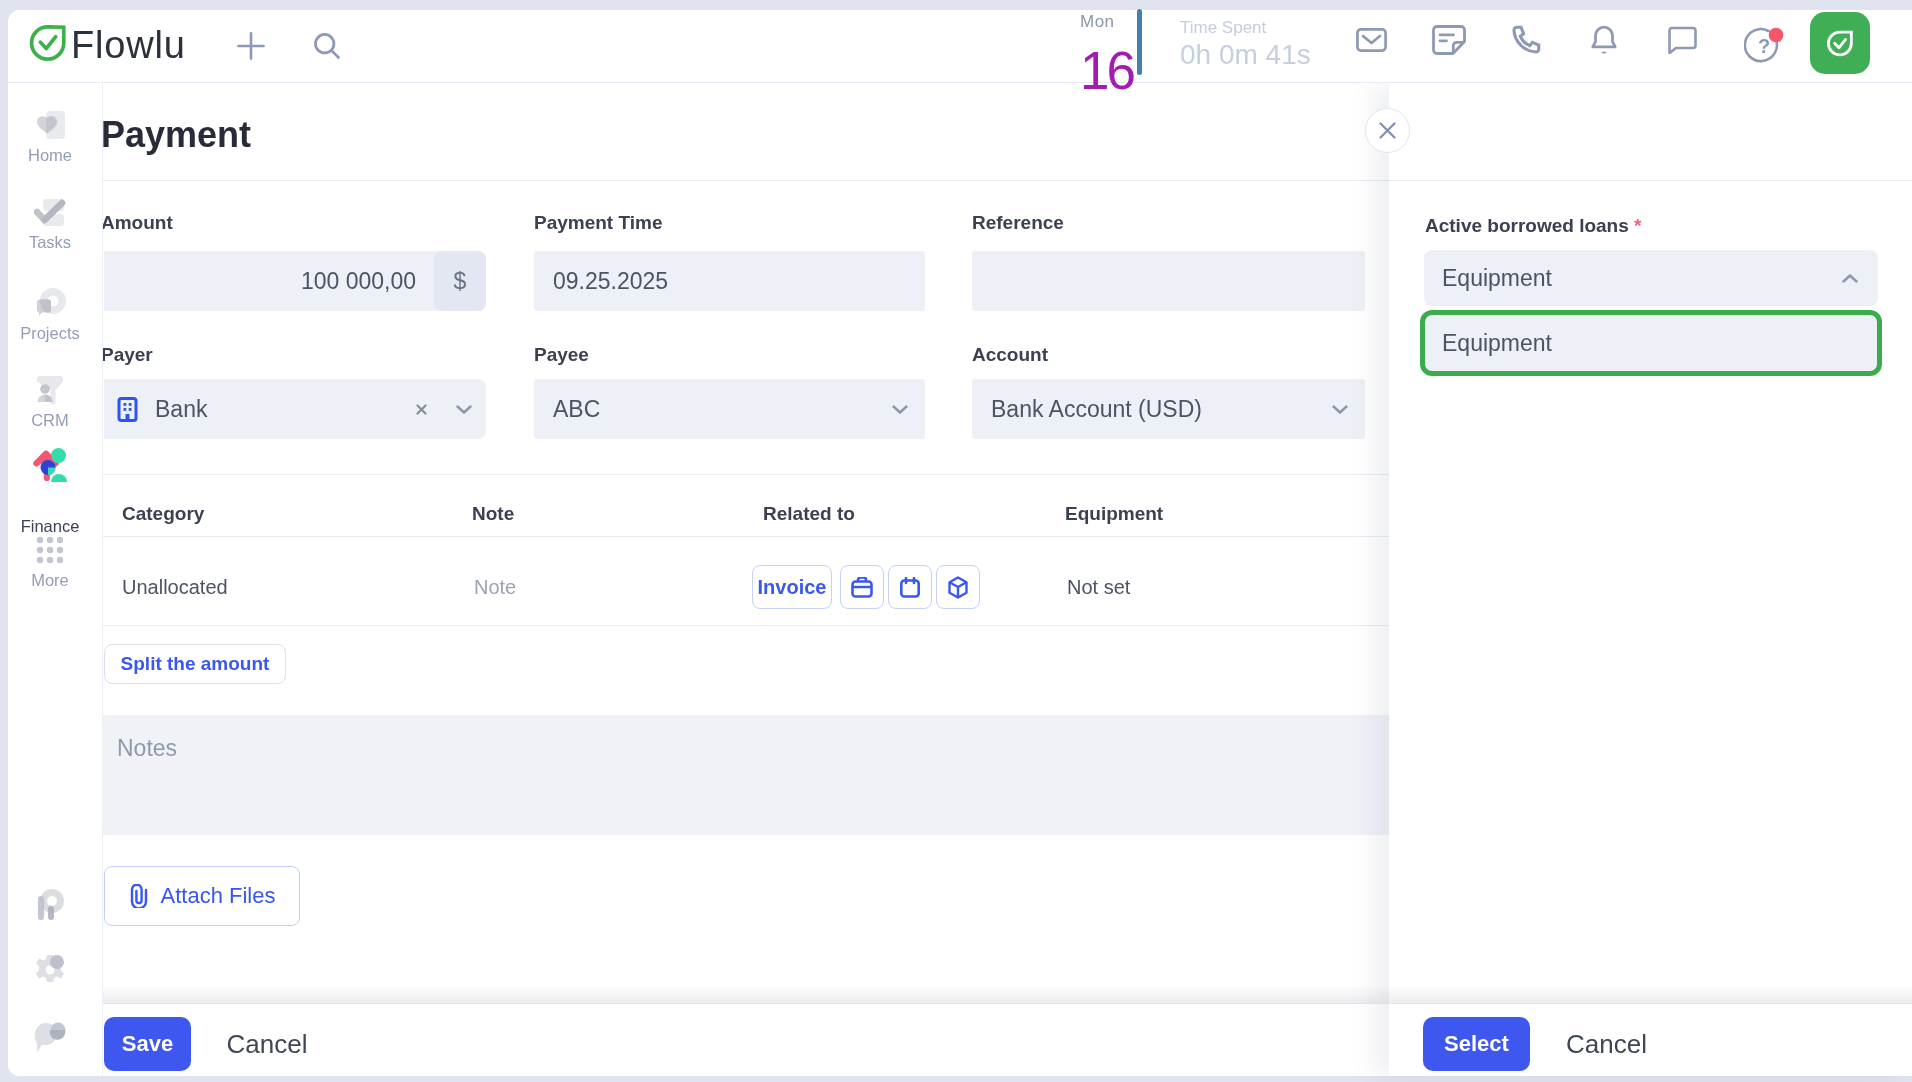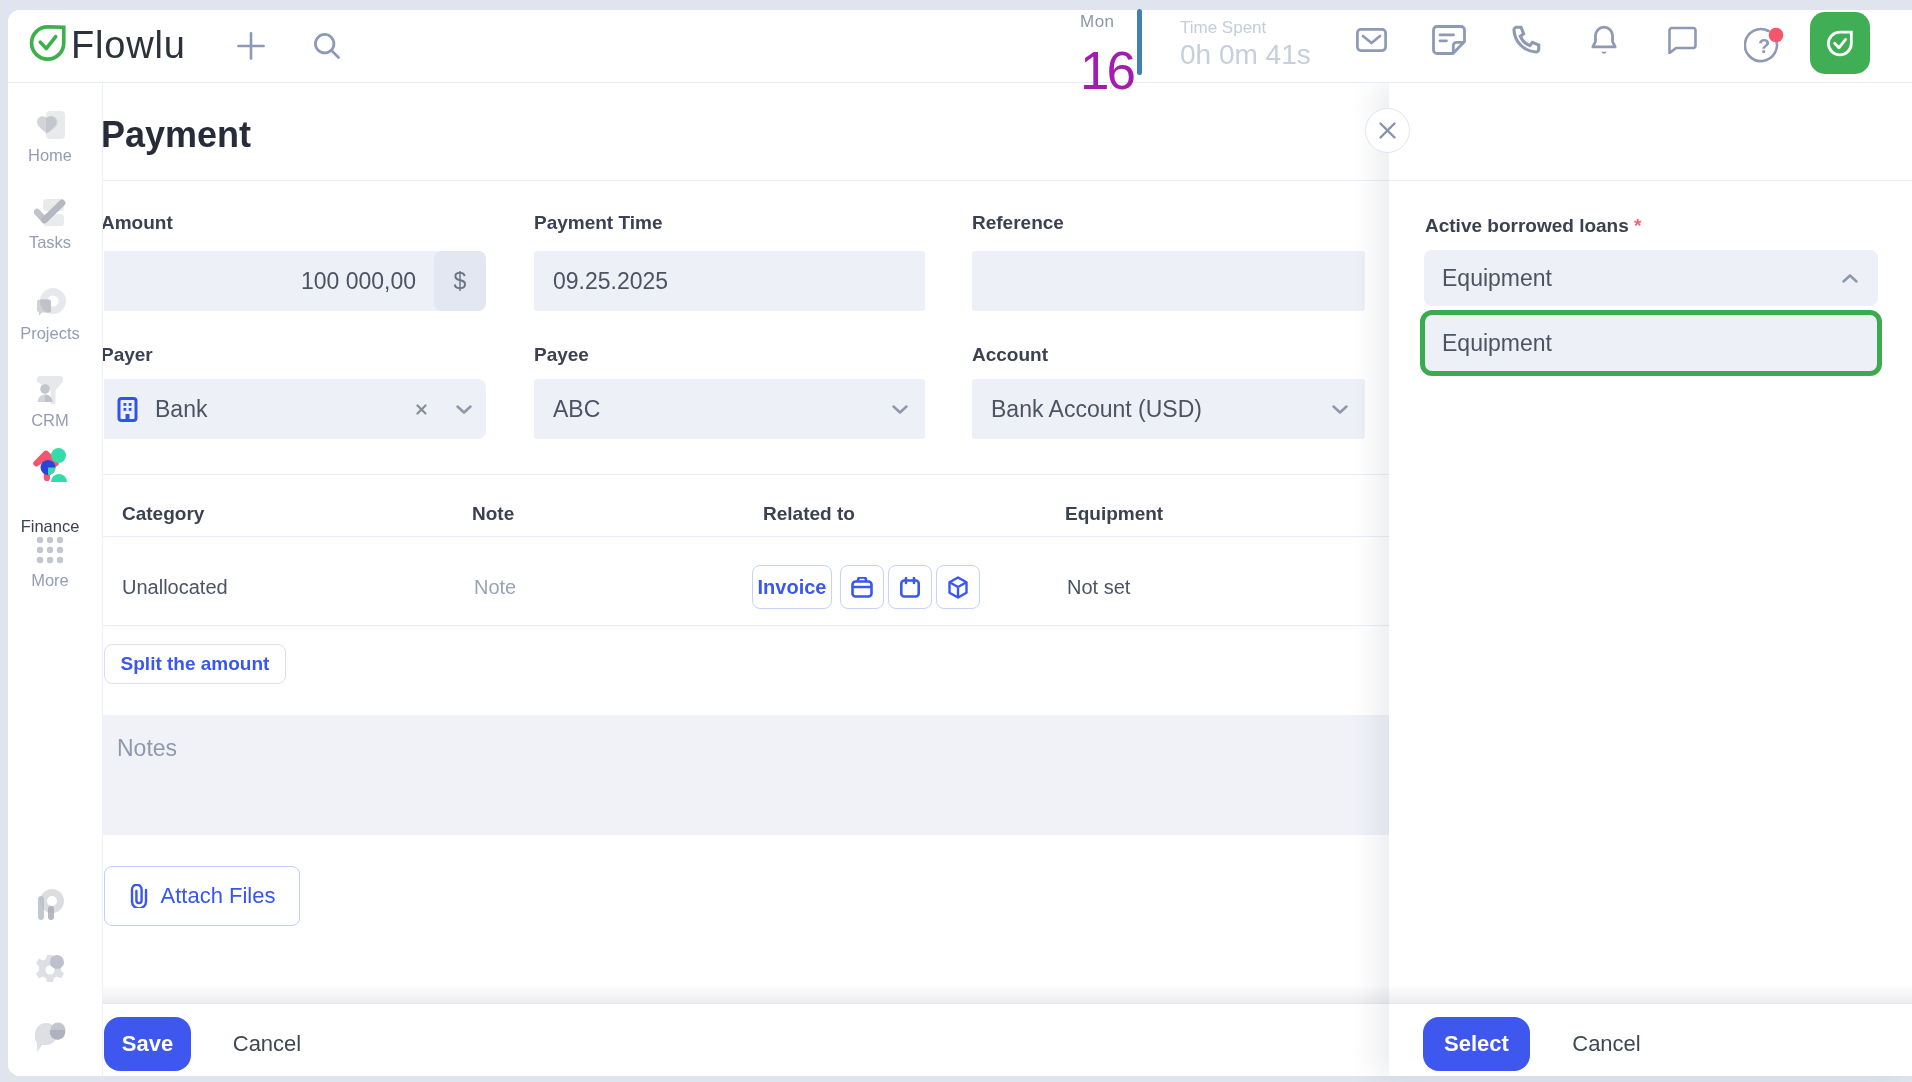--- a/index.html
+++ b/index.html
@@ -38,22 +38,22 @@
 .th { position:absolute; font-size:19px; font-weight:700; color:#3a4150; }
 .td { position:absolute; font-size:20px; color:#4c5363; }
 .td.ph { color:#9aa3b5; }
 .relbtn { position:absolute; height:44px; border:1px solid #c7d1fa; border-radius:8px; display:flex; align-items:center; justify-content:center; color:#3a57ee; }
 .splitbtn { position:absolute; left:1px; top:561px; width:182px; height:40px; border:1px solid #dbe0ea; border-radius:8px; display:flex; align-items:center; justify-content:center; font-size:19px; font-weight:700; color:#3a57ee; }
 .notes { position:absolute; left:0; top:632px; width:1286px; height:120px; background:#f0f2f8; }
 .notes .ph2 { position:absolute; left:14px; top:20px; font-size:23px; color:#8f99ac; }
 .attach { position:absolute; left:1px; top:783px; width:196px; height:60px; border:1px solid #c3cdf9; border-radius:8px; display:flex; align-items:center; justify-content:center; color:#3656ee; font-size:22px; }
 .foot-grad { position:absolute; left:0; top:902px; width:100%; height:18px; background:linear-gradient(to bottom, rgba(236,236,240,0), #ededf0); }
 .foot { position:absolute; left:0; top:920px; width:100%; height:73px; background:#fff; border-top:1px solid #e6e6ea; }
-.btn-blue { position:absolute; top:13px; height:54px; background:#3d57ef; border-radius:16px; display:flex; align-items:center; justify-content:center; color:#fff; font-size:22px; font-weight:700; }
-.btn-cancel { position:absolute; top:13px; height:54px; display:flex; align-items:center; justify-content:center; color:#3f4654; font-size:22px; }
+.btn-blue { position:absolute; top:13px; height:54px; background:#3d57ef; border-radius:10px; display:flex; align-items:center; justify-content:center; color:#fff; font-size:22px; font-weight:700; }
+.btn-cancel { position:absolute; top:13px; height:54px; display:flex; align-items:center; justify-content:center; color:#3f4654; font-size:26px; }
 
 .panel { z-index:20; position:absolute; left:1381px; top:73px; width:523px; height:993px; background:#fff; box-shadow:-14px 0 26px rgba(75,85,115,0.10); }
 .p-close { position:absolute; left:-24px; top:25px; width:45px; height:45px; border-radius:50%; background:#fff; border:1px solid #e0e5f0; display:flex; align-items:center; justify-content:center; }
 .p-title { position:absolute; left:36px; top:30px; font-size:36px; font-weight:700; color:#272c38; line-height:44px; }
 .p-div1 { position:absolute; left:0; top:97px; width:523px; border-top:1px solid #e9edf5; }
 .p-label { position:absolute; left:36px; top:132px; font-size:19px; font-weight:700; color:#3a4150; }
 .p-label .req { color:#f0647c; }
 .p-select { position:absolute; left:35px; top:167px; width:454px; height:56px; background:#eef0f7; border-radius:8px; display:flex; align-items:center; font-size:23px; color:#4c5363; }
 .p-drop { position:absolute; left:31px; top:227px; width:462px; height:66px; border:5px solid #3cab4e; border-radius:12px; background:#eef0f7; display:flex; align-items:center; font-size:23px; color:#4c5363; }
 </style>

